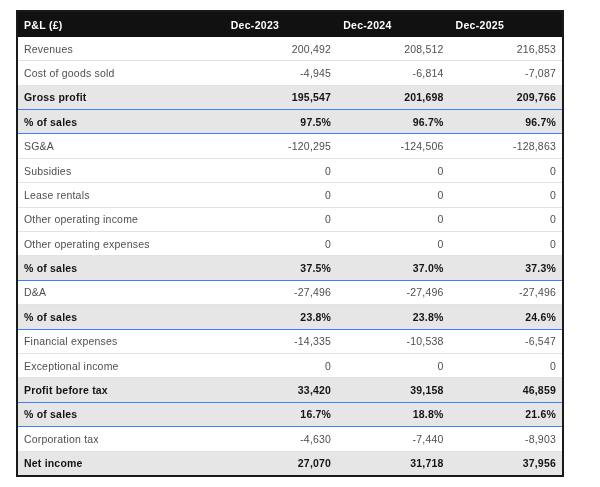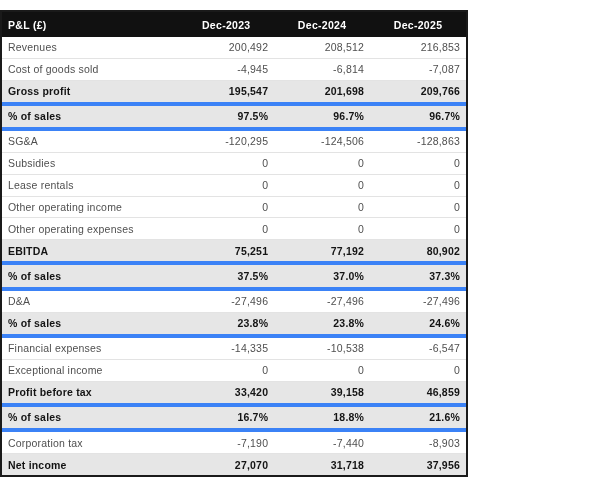--- a/index.html
+++ b/index.html
@@ -11,47 +11,47 @@
     --border:#1a1a1a;
     --row-line:#e3e3e3;
   }
   html,body{margin:0;padding:0;}
   body{
     width:600px;height:487px;background:#ffffff;
     font-family:"Liberation Sans", sans-serif;
     position:relative;overflow:hidden;
   }
   .table-wrap{
-    position:absolute;left:0;top:10px;width:468px;height:467px;
+    position:absolute;left:16px;top:10px;width:548px;height:467px;
     border:2px solid var(--border);
     box-sizing:border-box;
     background:#15803d;
   }
   table{
     width:100%;height:100%;
     border-collapse:collapse;table-layout:fixed;
   }
   col.label-col{width:38%;}
   col.val-col{width:20.67%;}
   thead th{
     background:var(--header-bg);color:var(--header-text);
     font-weight:bold;font-size:10.5px;letter-spacing:.3px;
-    height:21px;padding:2px 6px;text-align:center;
+    height:21px;padding:2px 6px;text-align:left;
   }
   thead th.label{text-align:left;}
   tbody td{
     font-size:10.5px;letter-spacing:.2px;
     padding:1px 6px;height:16px;
     white-space:nowrap;overflow:hidden;
   }
   tbody td.num{text-align:right;}
   tr.normal{background:#ffffff;color:var(--normal-text);}
   tr.normal td{border-bottom:1px solid var(--row-line);}
   tr.total{background:var(--total-bg);color:var(--total-text);font-weight:bold;}
-  tr.total td{border-bottom:4px solid #3b82f6;}
+  tr.total td{border-bottom:1px solid #3b82f6;}
   tbody tr:last-child td{border-bottom:none;}
 </style>
 </head>
 <body>
 
 <div class="table-wrap">
   <table>
     <colgroup>
       <col class="label-col">
         <col class="val-col">
@@ -115,26 +115,20 @@
     <td class="num">0</td>
     <td class="num">0</td>
   </tr>
         <tr class="normal">
     <td>Other operating expenses</td>
     <td class="num">0</td>
     <td class="num">0</td>
     <td class="num">0</td>
   </tr>
         <tr class="total">
-    <td>EBITDA</td>
-    <td class="num">75,251</td>
-    <td class="num">77,192</td>
-    <td class="num">80,902</td>
-  </tr>
-        <tr class="total">
     <td>% of sales</td>
     <td class="num">37.5%</td>
     <td class="num">37.0%</td>
     <td class="num">37.3%</td>
   </tr>
         <tr class="normal">
     <td>D&amp;A</td>
     <td class="num">-27,496</td>
     <td class="num">-27,496</td>
     <td class="num">-27,496</td>
@@ -164,21 +158,21 @@
     <td class="num">46,859</td>
   </tr>
         <tr class="total">
     <td>% of sales</td>
     <td class="num">16.7%</td>
     <td class="num">18.8%</td>
     <td class="num">21.6%</td>
   </tr>
         <tr class="normal">
     <td>Corporation tax</td>
-    <td class="num">-7,190</td>
+    <td class="num">-4,630</td>
     <td class="num">-7,440</td>
     <td class="num">-8,903</td>
   </tr>
         <tr class="total">
     <td>Net income</td>
     <td class="num">27,070</td>
     <td class="num">31,718</td>
     <td class="num">37,956</td>
   </tr>
       </tbody>

